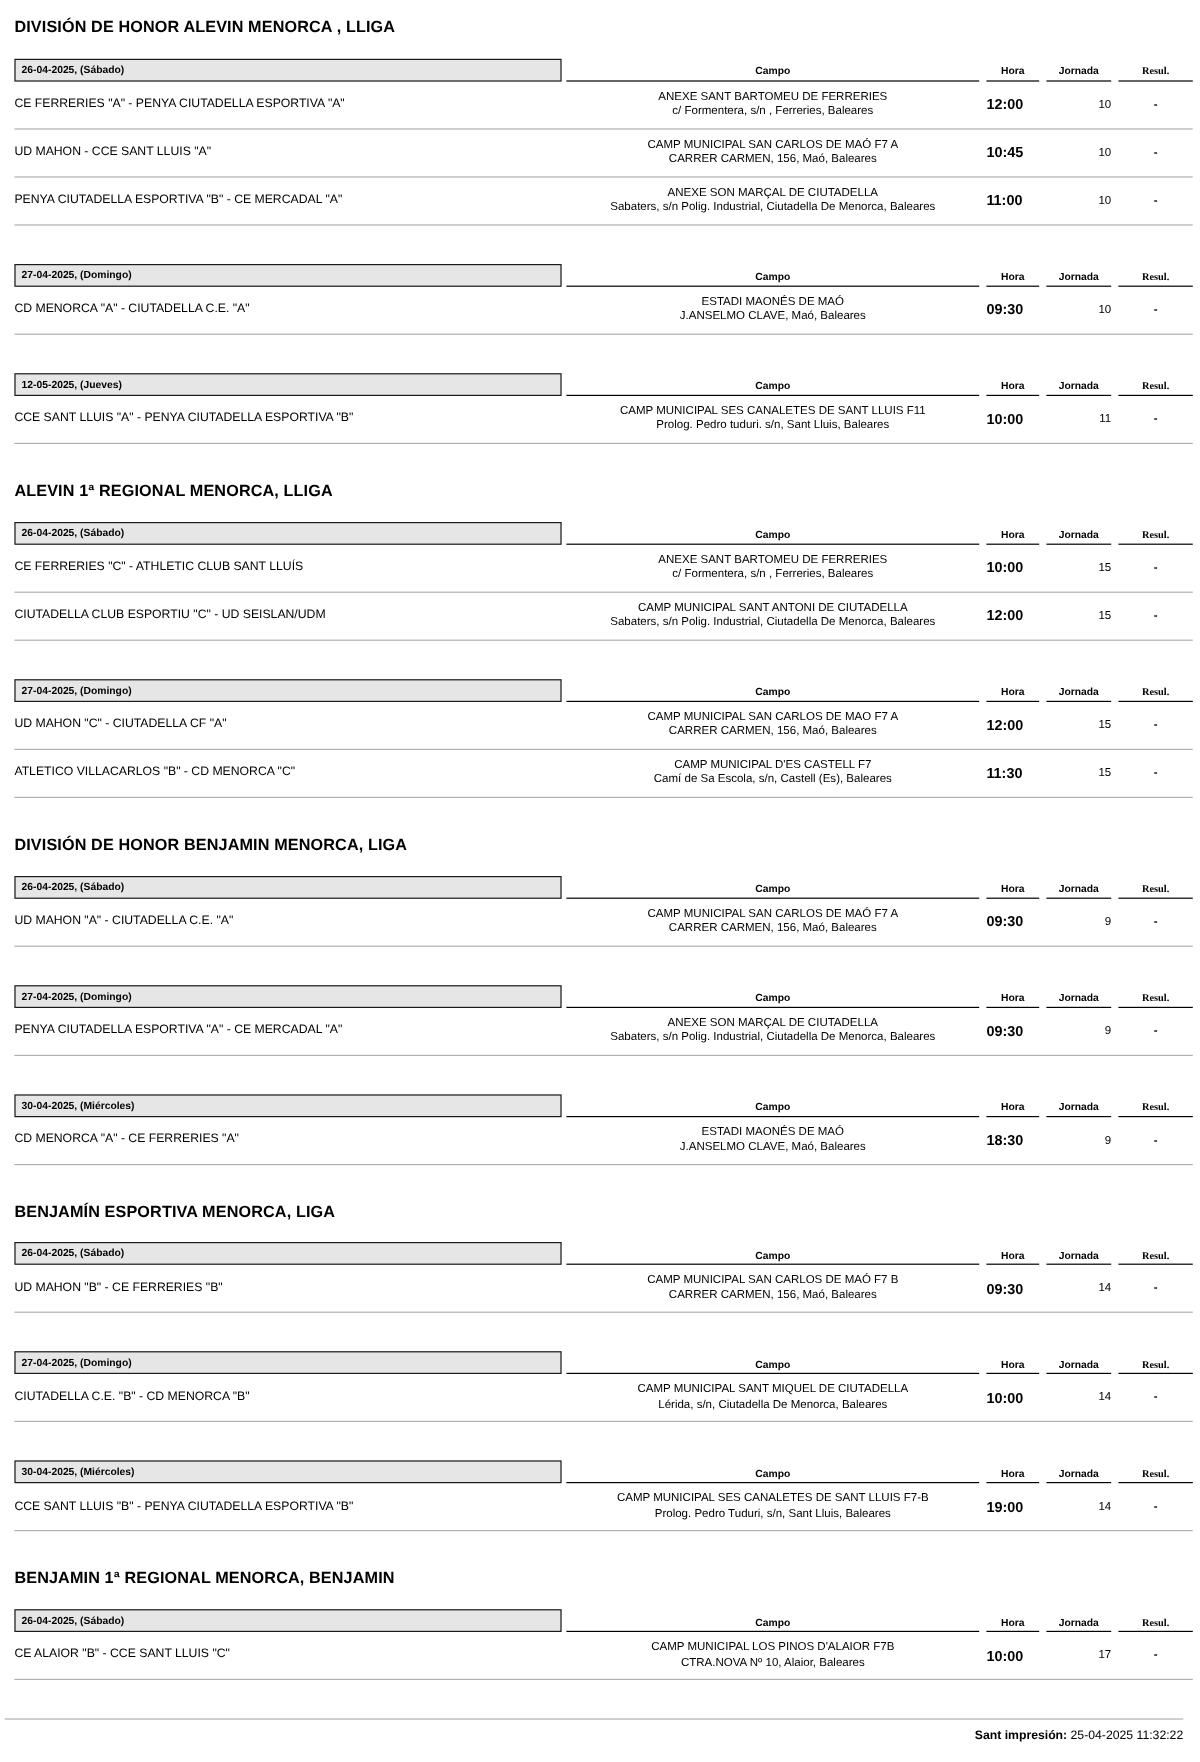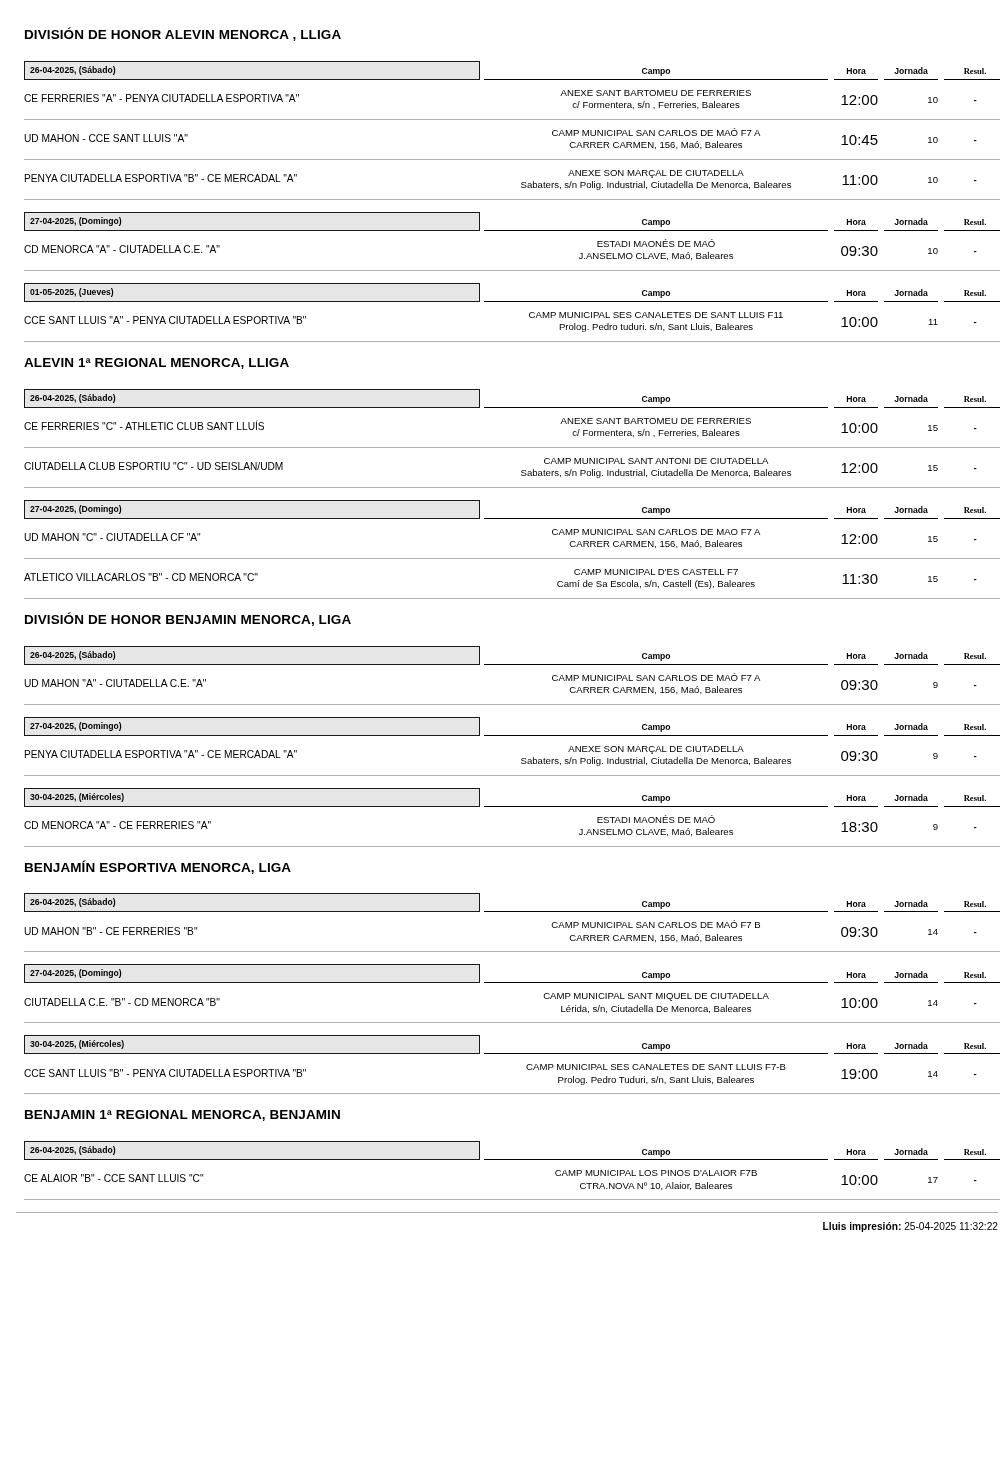--- a/index.html
+++ b/index.html
@@ -10,40 +10,40 @@
   body {
     width: 1000px;
     font-family: "Liberation Sans", sans-serif;
     color: #000000;
     -webkit-font-smoothing: none;
   }
   .page {
     position: relative;
     width: 972px;
     min-height: 1468px;
-    padding: 16px;
+    padding: 4px;
     box-sizing: border-box;
   }
   .doc-body {
     padding: 8px 10px 0 8px;
   }
 
   
   .section { margin: 0 0 6px 0; }
   .section-title {
     font-size: 13.5px;
     font-weight: bold;
     letter-spacing: 0.1px;
     margin: 14px 0 18px 0;
     line-height: 1.1;
   }
   .section:first-child .section-title { margin-top: 4px; }
 
   
-  .date-group { margin: 0 0 12px 0; }
+  .date-group { margin: 0 0 32px 0; }
 
   .group-head {
     display: flex;
     align-items: flex-end;
     width: 982px;
   }
   .date-box {
     width: 456px;
     box-sizing: border-box;
     background: #e6e6e6;
@@ -106,23 +106,23 @@
     margin-right: 6px;
     text-align: center;
     font-size: 9.6px;
     line-height: 1.3;
   }
   .m-campo .venue { display: block; }
   .m-campo .addr  { display: block; }
   .m-hora {
     width: 44px;
     margin-right: 6px;
-    text-align: right;
-    font-size: 15px;
-    font-weight: normal;
+    text-align: left;
+    font-size: 12px;
+    font-weight: bold;
   }
   .m-jorn {
     width: 54px;
     margin-right: 6px;
     text-align: right;
     font-size: 9.6px;
   }
   .m-res {
     width: 62px;
     text-align: center;
@@ -215,21 +215,21 @@
                 <span class="addr">J.ANSELMO CLAVE, Maó, Baleares</span>
               </div>
               <div class="m-hora">09:30</div>
               <div class="m-jorn">10</div>
               <div class="m-res">-</div>
             </div>
           </div>
         </div>
         <div class="date-group">
           <div class="group-head">
-            <div class="date-box">01-05-2025,  (Jueves)</div>
+            <div class="date-box">12-05-2025,  (Jueves)</div>
             <div class="head-cols">
               <div class="hcol hc-campo">Campo</div>
               <div class="hcol hc-hora">Hora</div>
               <div class="hcol hc-jorn">Jornada</div>
               <div class="hcol hc-res">Resul.</div>
             </div>
           </div>
           <div class="match-row">
             <div class="m-teams">CCE SANT LLUIS "A"    -   PENYA CIUTADELLA ESPORTIVA "B"</div>
             <div class="m-right">
@@ -483,17 +483,17 @@
               <div class="m-hora">10:00</div>
               <div class="m-jorn">17</div>
               <div class="m-res">-</div>
             </div>
           </div>
         </div>
       </div>
     </div>
 
   <div class="footer">
-    <span class="f-label">Lluis impresión:</span>
+    <span class="f-label">Sant impresión:</span>
     <span class="f-date">25-04-2025</span>
     <span class="f-time">11:32:22</span>
   </div>
 </div>
 
 </body></html>

